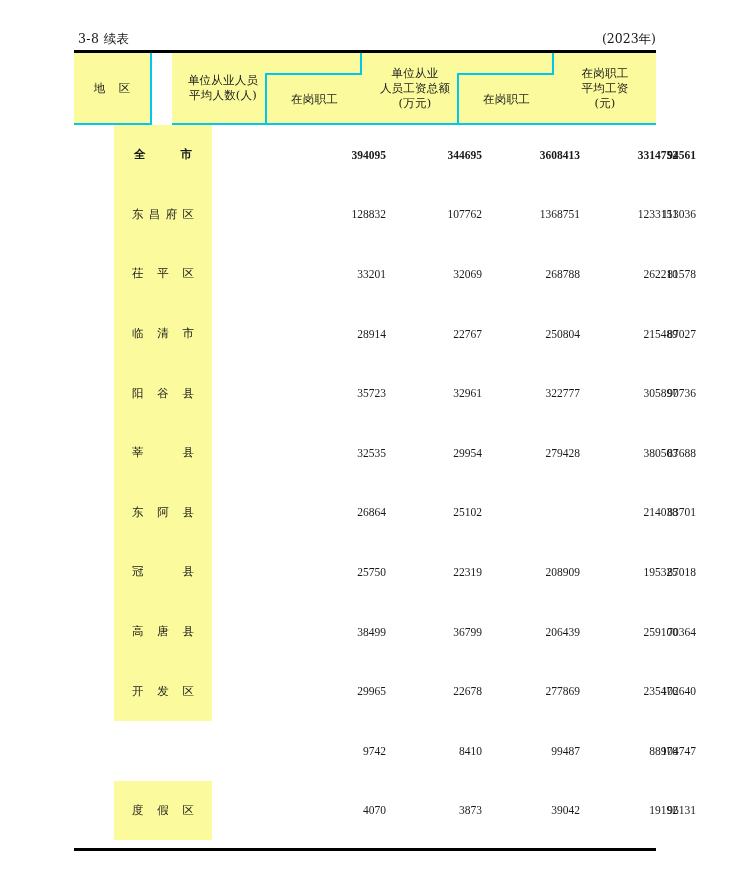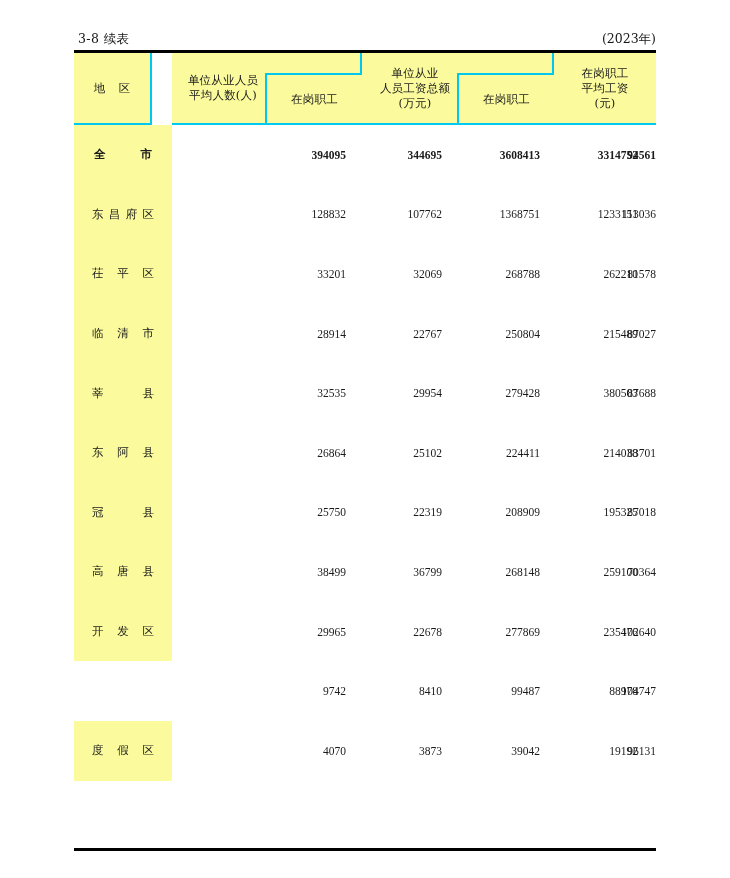--- a/index.html
+++ b/index.html
@@ -166,20 +166,21 @@
   
   .tbody {
     position: relative;
     width: 582px;
   }
 
   .trow {
     position: relative;
     height: 59.6px;
     width: 582px;
+    margin-left: 40px;
   }
   .trow .region {
     position: absolute;
     left: 0;
     top: 0;
     width: 98px;
     height: 59.6px;
     background: #fbfb9e;
     display: flex;
     align-items: center;
@@ -308,55 +309,64 @@
             <span class="rtxt">临清市</span>
           </div>
           <div class="num n1">28914</div>
           <div class="num n2">22767</div>
           <div class="num n3">250804</div>
           <div class="num n4">215489</div>
           <div class="num n5">87027</div>
         </div>
         <div class="trow">
           <div class="region">
+            <span class="rtxt">阳谷县</span>
+          </div>
+          <div class="num n1">35723</div>
+          <div class="num n2">32961</div>
+          <div class="num n3">322777</div>
+          <div class="num n4">305897</div>
+          <div class="num n5">90736</div>
+        </div>
+        <div class="trow">
+          <div class="region">
             <span class="rtxt">莘县</span>
           </div>
           <div class="num n1">32535</div>
           <div class="num n2">29954</div>
           <div class="num n3">279428</div>
           <div class="num n4">380503</div>
           <div class="num n5">87688</div>
         </div>
         <div class="trow">
           <div class="region">
             <span class="rtxt">东阿县</span>
           </div>
           <div class="num n1">26864</div>
           <div class="num n2">25102</div>
-          <div class="num n3">224411</div>
           <div class="num n4">214038</div>
           <div class="num n5">83701</div>
         </div>
         <div class="trow">
           <div class="region">
             <span class="rtxt">冠县</span>
           </div>
           <div class="num n1">25750</div>
           <div class="num n2">22319</div>
           <div class="num n3">208909</div>
           <div class="num n4">195325</div>
           <div class="num n5">87018</div>
         </div>
         <div class="trow">
           <div class="region">
             <span class="rtxt">高唐县</span>
           </div>
           <div class="num n1">38499</div>
           <div class="num n2">36799</div>
-          <div class="num n3">268148</div>
+          <div class="num n3">206439</div>
           <div class="num n4">259100</div>
           <div class="num n5">70364</div>
         </div>
         <div class="trow">
           <div class="region">
             <span class="rtxt">开发区</span>
           </div>
           <div class="num n1">29965</div>
           <div class="num n2">22678</div>
           <div class="num n3">277869</div>

